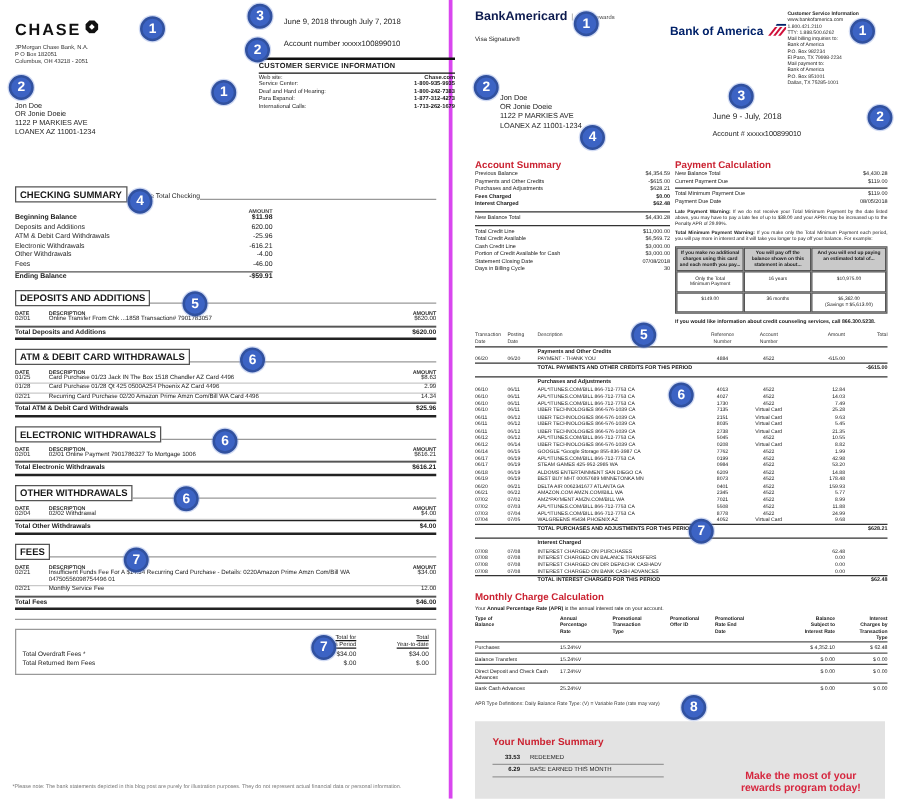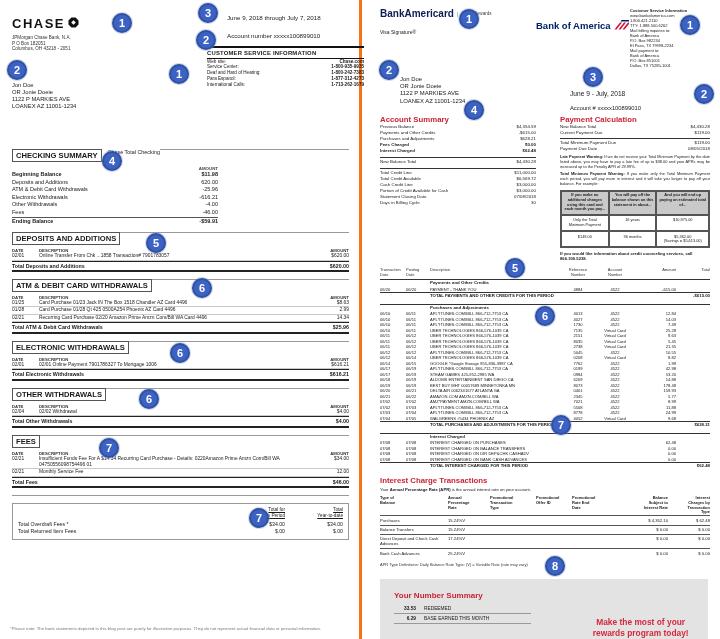--- a/index.html
+++ b/index.html
@@ -1,38 +1,38 @@
 <!DOCTYPE html>
 <html><head>
 <meta charset="utf-8">
 <style>
   *{margin:0;padding:0;box-sizing:border-box}
   html,body{width:720px;height:639px;overflow:hidden;background:#fff;
     font-family:"Liberation Sans",sans-serif;color:#1a1a1a}
   #page{position:relative;width:720px;height:639px;display:flex;background:#fff}
-  #left{position:relative;width:362px;height:639px;padding:10px 10px 0 12px;border-right:3px solid #f97316}
+  #left{position:relative;width:362px;height:639px;padding:10px 10px 0 12px;border-right:3px solid #d946ef}
   #right{position:relative;width:355px;height:639px;padding:8px 7px 0 18px}
   .callout{position:absolute;width:20px;height:20px;border-radius:50%;background:#3c63c4;
     border:2px solid #31519f;color:#fff;font-weight:bold;font-size:11px;display:flex;
     align-items:center;justify-content:center;z-index:9;box-shadow:0 0 0 1px rgba(120,150,220,.35)}
   
   .l-head{position:relative;height:128px}
   .chase-row{display:flex;align-items:center;gap:3px;margin-top:4px}
   .chase-word{font-size:13px;font-weight:bold;letter-spacing:1.5px;color:#111}
   .tiny{font-size:4.6px;line-height:5.6px;color:#333}
   .addr{margin-top:3px}
   .recipient{margin-top:30px;font-size:5.8px;line-height:7px;color:#222}
   .l-hr-right{position:absolute;left:195px;top:0;width:157px}
   .period{font-size:6.2px;padding-left:20px}
   .acctline{font-size:6.2px;margin-top:11px;padding-left:20px}
   .csi{margin-top:7px;border-top:2px solid #111}
   .csi-title{font-size:5.9px;font-weight:bold;letter-spacing:.2px;border-bottom:1.5px solid #111;padding:2px 0 1.5px 0}
   .csi-row{display:flex;justify-content:space-between;font-size:4.6px;line-height:5.9px}
   .csi-row .v{font-weight:bold}
-  .sec{display:flex;align-items:flex-start;margin-top:7px}
+  .sec{display:flex;align-items:flex-end;margin-top:7px}
   .sec-box{border:1px solid #555;font-size:7.6px;font-weight:bold;padding:1px 3px;white-space:nowrap;background:#fff}
   .sec-sub{font-size:5.4px;margin:0 0 2px 6px;white-space:nowrap}
   .sec-line{flex:1;border-bottom:1px solid #999;margin-bottom:2px}
   .cs-table{width:206px;margin-top:4px}
   .cs-amt-h{text-align:right;font-size:4.4px;font-weight:bold;color:#444}
   .cs-row{display:flex;justify-content:space-between;font-size:5.5px;line-height:7.6px}
   .cs-row.bold{font-weight:bold}
   .cs-row.underline{border-bottom:1px solid #555}
   .t-head{display:grid;grid-template-columns:27px 1fr 48px;font-size:4.3px;font-weight:bold;color:#333;margin-top:3px}
   .t-row{display:grid;grid-template-columns:27px 1fr 48px;font-size:4.9px;line-height:6.4px;border-bottom:1px solid #c9c9c9}
@@ -56,21 +56,21 @@
   .boa-logo{display:flex;align-items:center;gap:3px;margin:8px 0 0 28px;white-space:nowrap}
   .boa-name{font-size:9.5px;font-weight:bold;color:#012169}
   .csir{margin-left:auto;width:80px;font-size:4px;line-height:5px;color:#222}
   .csir .b{font-weight:bold}
   .r-row2{display:flex;margin-top:8px}
   .r-recipient{font-size:5.9px;line-height:7.2px;margin-left:20px}
   .r-dates{margin-left:auto;width:140px}
   .r-period{font-size:6.6px;margin-top:14px}
   .r-acct{font-size:5.8px;margin-top:8px}
   .red-h{color:#cb2433;font-size:7.8px;font-weight:bold}
-  .r-cols{display:flex;gap:24px;margin-top:4px}
+  .r-cols{display:flex;gap:4px;margin-top:16px}
   .as{width:156px}
   .as-row{display:flex;justify-content:space-between;font-size:4.4px;line-height:6px}
   .as-row.bold{font-weight:bold}
   .as-row.sep{border-top:1.5px solid #333;margin-top:2.5px;padding-top:1.5px}
   .pi{flex:1}
   .pi-row{display:flex;justify-content:space-between;font-size:4.4px;line-height:6px}
   .pi-row.sep{border-top:1px solid #333;margin-top:2px;padding-top:1px}
   .warn{font-size:3.9px;line-height:4.8px;margin-top:3px;text-align:justify}
   .warn b{font-weight:bold}
   .pi-table{display:grid;grid-template-columns:1fr 1fr 1.1fr;border:1px solid #555;margin-top:3px;
@@ -820,21 +820,21 @@
             <span></span>
           </div>
         </div>
       <div class="tx-total">
         <span class="lbl">TOTAL INTEREST CHARGED FOR THIS PERIOD</span>
         <span class="val">$62.48</span>
       </div>
     </div>
 
     <div class="icalc">
-      <div class="red-h">Interest Charge Transactions</div>
+      <div class="red-h">Monthly Charge Calculation</div>
       <div class="icalc-sub">
         <span>Your </span><b>Annual Percentage Rate (APR)</b><span> is the annual interest rate on your account.</span>
       </div>
       <div class="ic-headrow">
         <span>Type of
 Balance</span>
         <span>Annual
 Percentage
 Rate</span>
         <span>Promotional

